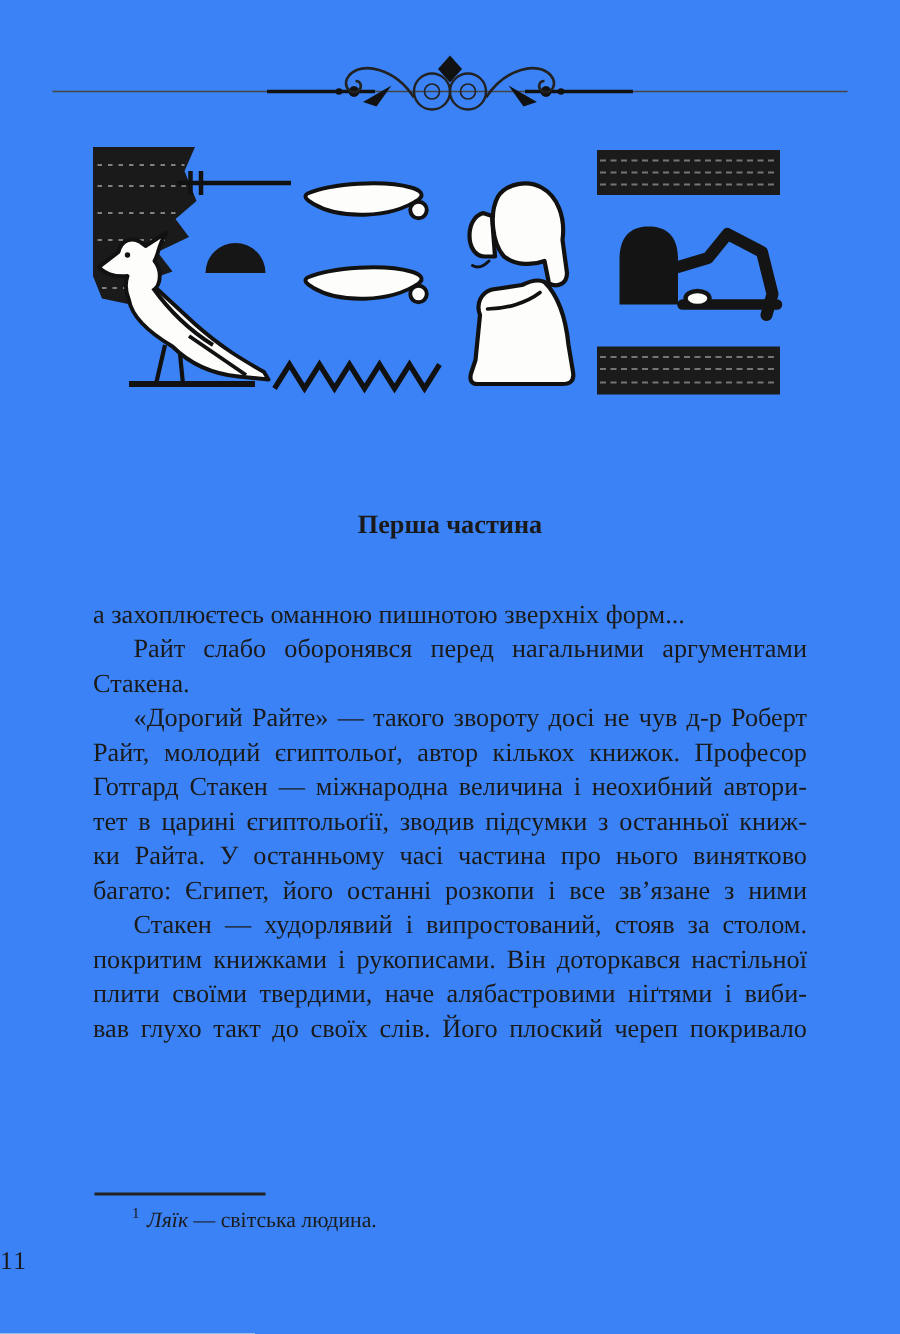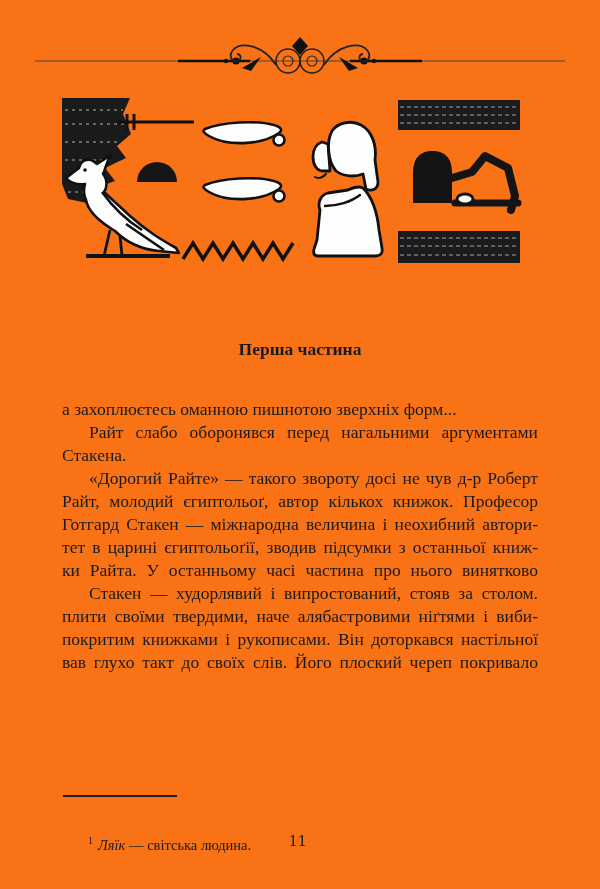--- a/index.html
+++ b/index.html
@@ -1,34 +1,34 @@
 <!DOCTYPE html>
 <html lang="uk"><head>
 <meta charset="utf-8">
 <style>
   html,body { margin:0; padding:0; background:#e8e8e8; }
   .page {
     position:relative; width:600px; height:889px; margin:0 auto;
-    background:#f97316; color:#1a1a1a; overflow:hidden;
+    background:#3b82f6; color:#1a1a1a; overflow:hidden;
     font-family:"Liberation Serif","DejaVu Serif",serif;
   }
   .ornament { position:absolute; left:30px; top:34px; }
   .illustration { position:absolute; left:60px; top:98px; }
   .heading { position:absolute; left:0; top:339px; width:600px; text-align:center; }
   .heading .part  { font-size:17.5px; font-weight:700; line-height:21px; }
   .heading .title { font-size:21.5px; font-weight:700; letter-spacing:1px; line-height:25px; margin-top:1px; }
   .bodytext { position:absolute; left:62px; top:398px; width:476px; font-size:17.5px; line-height:23px; }
   .line { height:23px; white-space:nowrap; text-align:justify; text-align-last:justify; }
   .line.left { text-align-last:left; }
   .line.ind  { text-indent:27px; }
   .fn-rule { position:absolute; left:63px; top:795px; width:114px; height:2px; background:#222; }
-  .footnote { position:absolute; left:62px; top:832px; width:476px; font-size:14.5px; line-height:18px; padding-left:26px; box-sizing:border-box; }
+  .footnote { position:absolute; left:62px; top:801px; width:476px; font-size:14.5px; line-height:18px; padding-left:26px; box-sizing:border-box; }
   .footnote sup { font-size:10px; margin-right:5px; }
   .it { font-style:italic; }
-  .pagenum { position:absolute; left:0; top:831px; width:528px; text-align:center; font-size:17px; letter-spacing:1px;padding-left:34px; }
+  .pagenum { position:absolute; left:0; top:831px; width:528px; text-align:left; font-size:17px; letter-spacing:1px; }
 </style>
 </head>
 <body>
 
 <div class="page">
 
   <svg class="ornament" width="540" height="48" viewBox="0 0 540 48">
     <line x1="5" y1="27" x2="535" y2="27" stroke="#444" stroke-width="1"></line>
     <line x1="148" y1="27" x2="220" y2="27" stroke="#111" stroke-width="2.4"></line>
     <line x1="320" y1="27" x2="392" y2="27" stroke="#111" stroke-width="2.4"></line>
@@ -131,24 +131,25 @@
     <div class="line left">а захоплюєтесь оманною пишнотою зверхніх форм...</div>
 
     <div class="line ind">Райт слабо оборонявся перед нагальними аргументами</div>
     <div class="line left">Стакена.</div>
 
     <div class="line ind">«Дорогий Райте» — такого звороту досі не чув д-р Роберт</div>
     <div class="line">Райт, молодий єгиптольоґ, автор кількох книжок. Професор</div>
     <div class="line">Готгард Стакен — міжнародна величина і неохибний автори-</div>
     <div class="line">тет в царині єгиптольоґії, зводив підсумки з останньої книж-</div>
     <div class="line">ки Райта. У останньому часі частина про нього винятково</div>
+    <div class="line">багато: Єгипет, його останні розкопи і все зв’язане з ними</div>
 
     <div class="line ind">Стакен — худорлявий і випростований, стояв за столом.</div>
+    <div class="line">покритим книжками і рукописами. Він доторкався настільної</div>
     <div class="line">плити своїми твердими, наче алябастровими ніґтями і виби-</div>
-    <div class="line">покритим книжками і рукописами. Він доторкався настільної</div>
     <div class="line">вав глухо такт до своїх слів. Його плоский череп покривало</div>
   </div>
 
   <div class="fn-rule"></div>
   <div class="footnote">
     <sup>1</sup><span class="it">Ляїк</span><span> — світська людина.</span>
   </div>
 
   <div class="pagenum">11</div>
 

